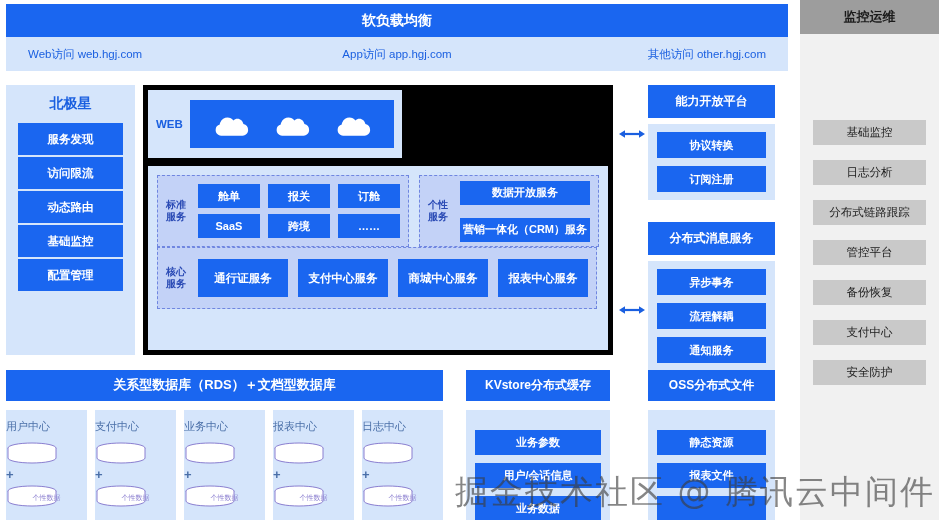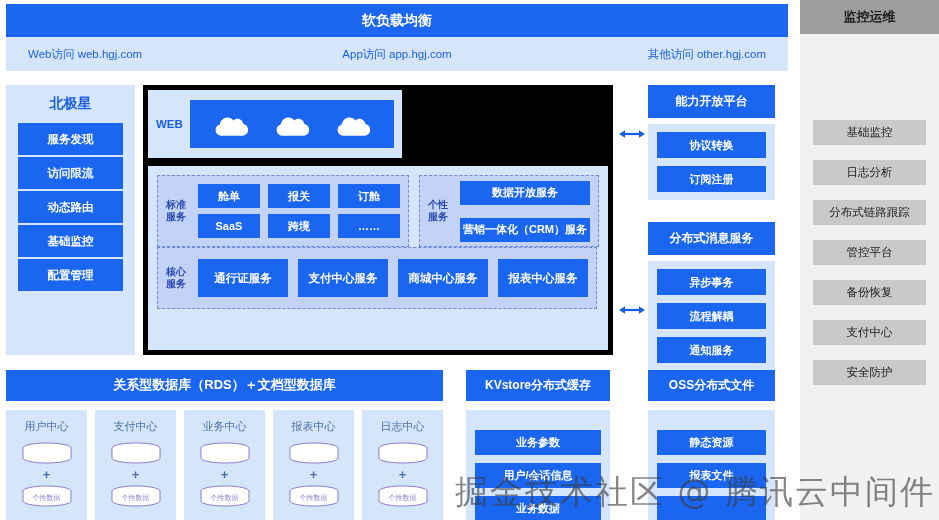--- a/index.html
+++ b/index.html
@@ -99,21 +99,21 @@
   .rcol-body { background: #d5e5fb; padding: 8px 9px; margin-top: 6px; }
   .rcol-body .btn { height: 26px; font-size: 11px; margin-bottom: 8px; }
   .rcol-body .btn:last-child { margin-bottom: 0; }
 
   
   .dbsec { position: absolute; left: 6px; top: 370px; width: 437px; }
   .dbsec-head { height: 31px; font-size: 13px; }
   .db-row { display: flex; gap: 8px; margin-top: 9px; }
   .db-card {
     width: 83px; height: 110px; background: #d5e5fb;
-    display: flex; flex-direction: column; align-items: center; padding-top: 9px;
+    display: flex; flex-direction: column; padding-top: 9px;
   }
   .db-card-title { color: #4a6fa8; font-size: 11px; margin-bottom: 8px; }
   .plus { color: #4a6fa8; font-size: 13px; font-weight: bold; margin: 3px 0; }
   .cyl { position: relative; width: 52px; height: 22px; }
   .cyl-label {
     position: absolute; left: 0; right: 0; top: 8px; text-align: center;
     font-size: 7px; color: #8b7fd0;
   }
 
   

